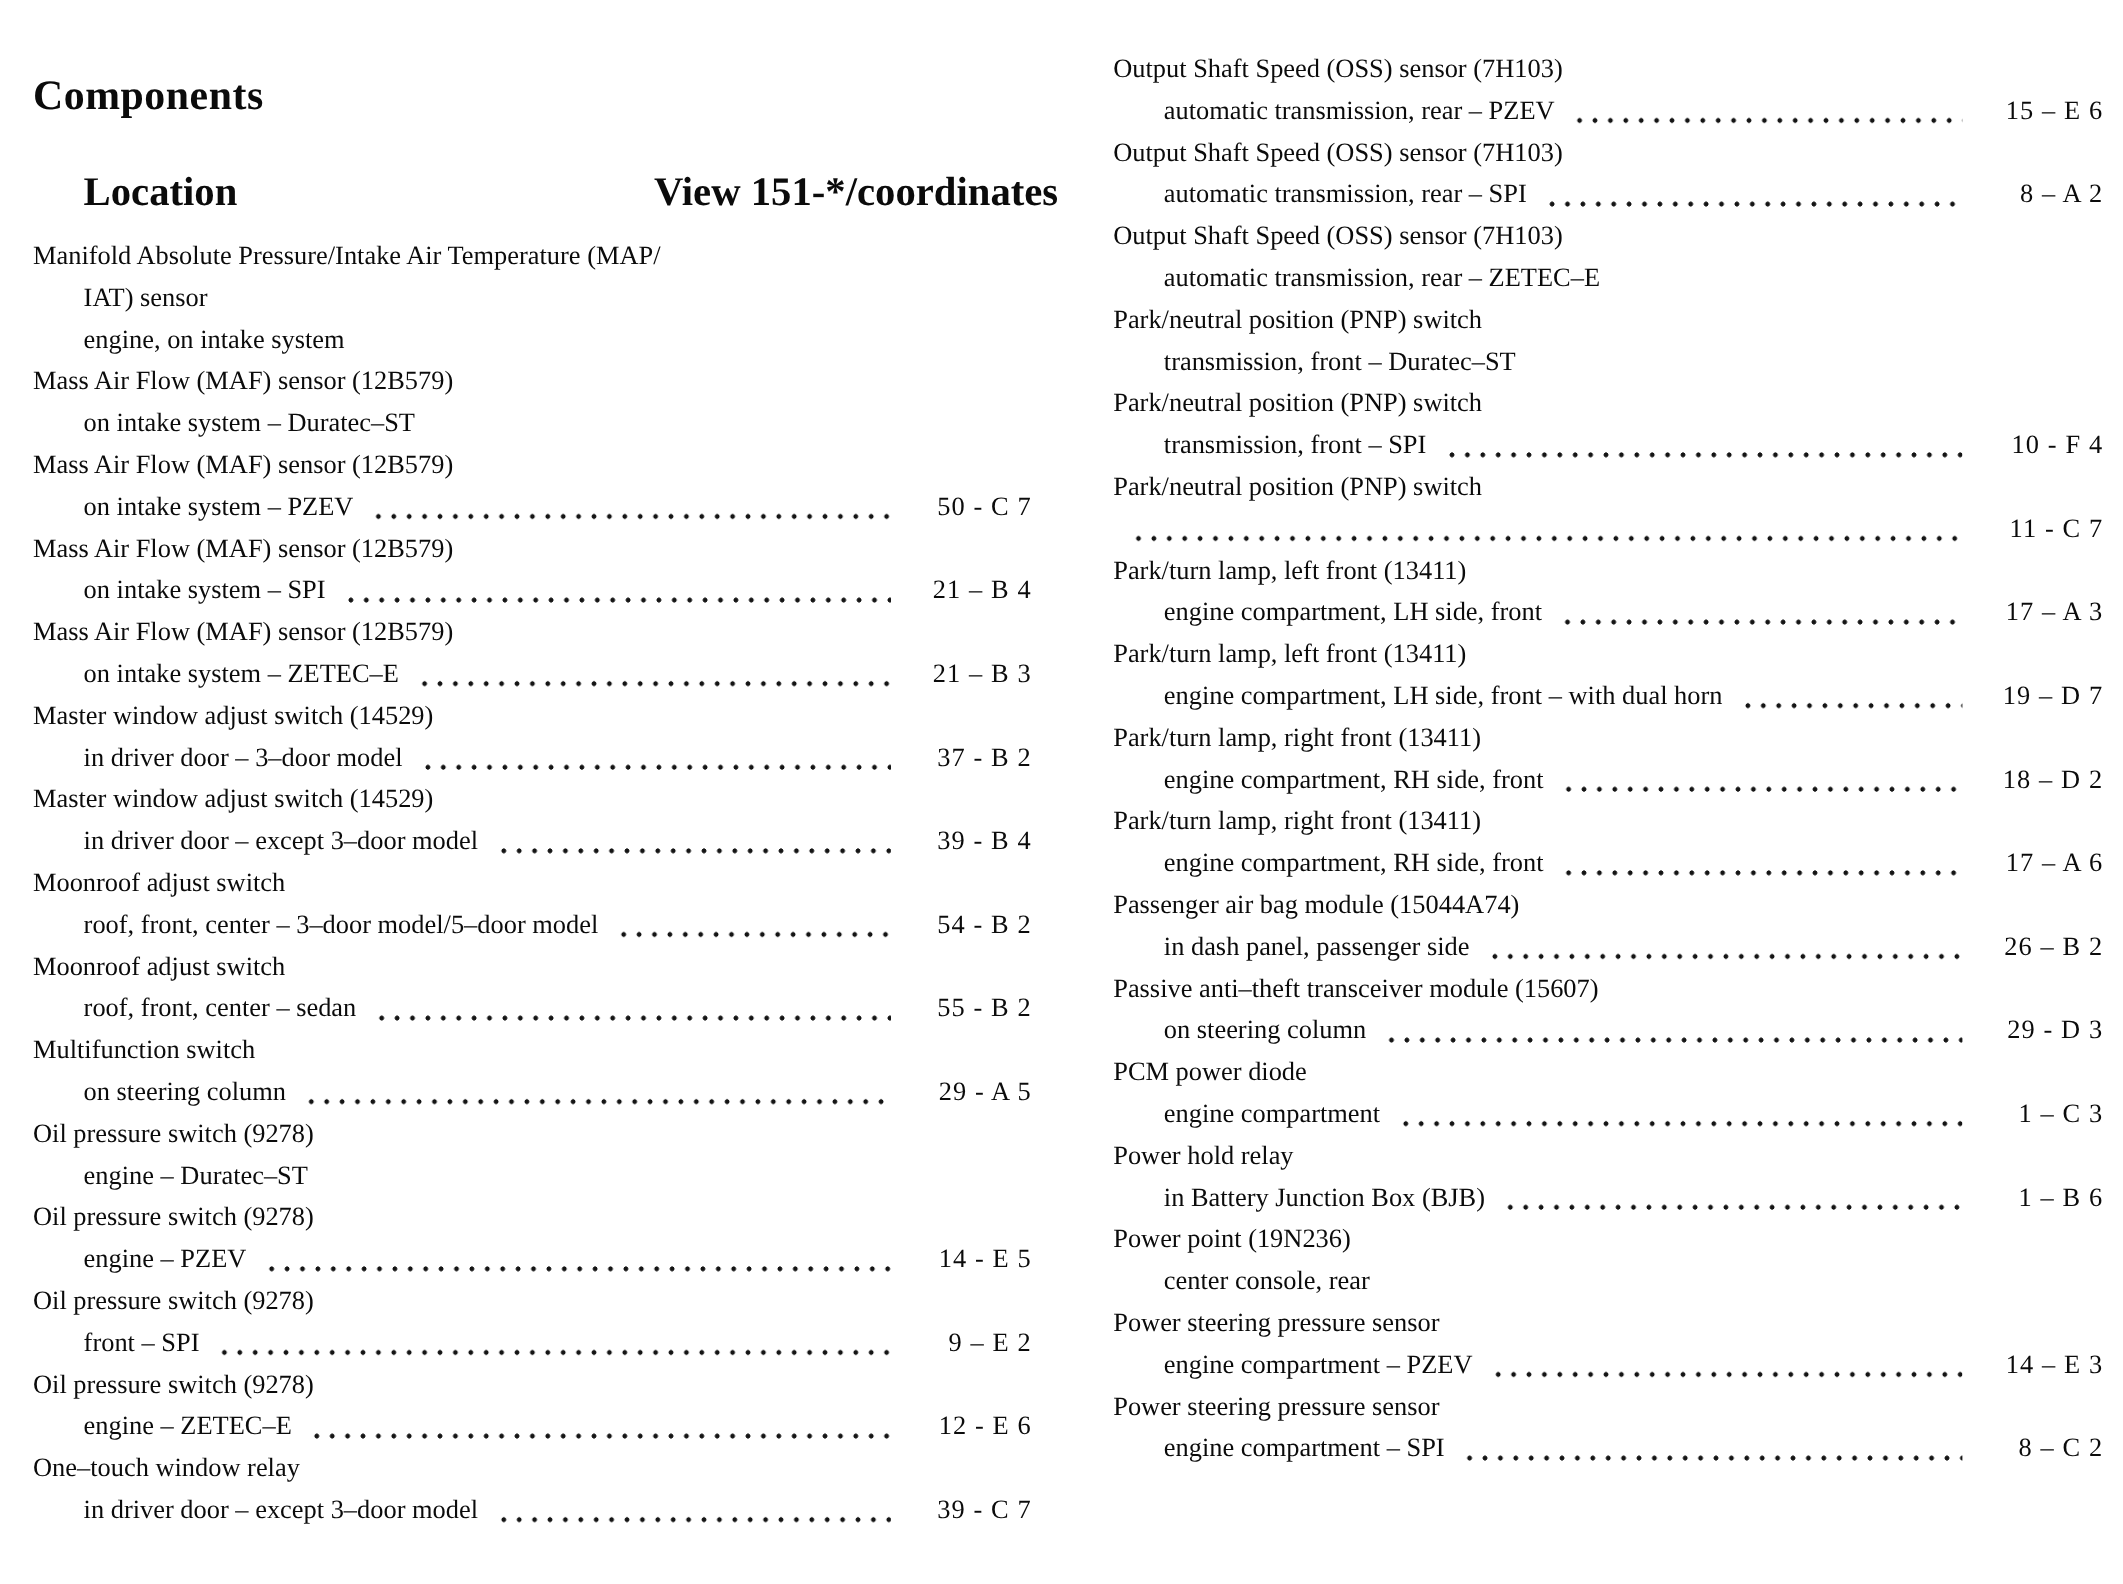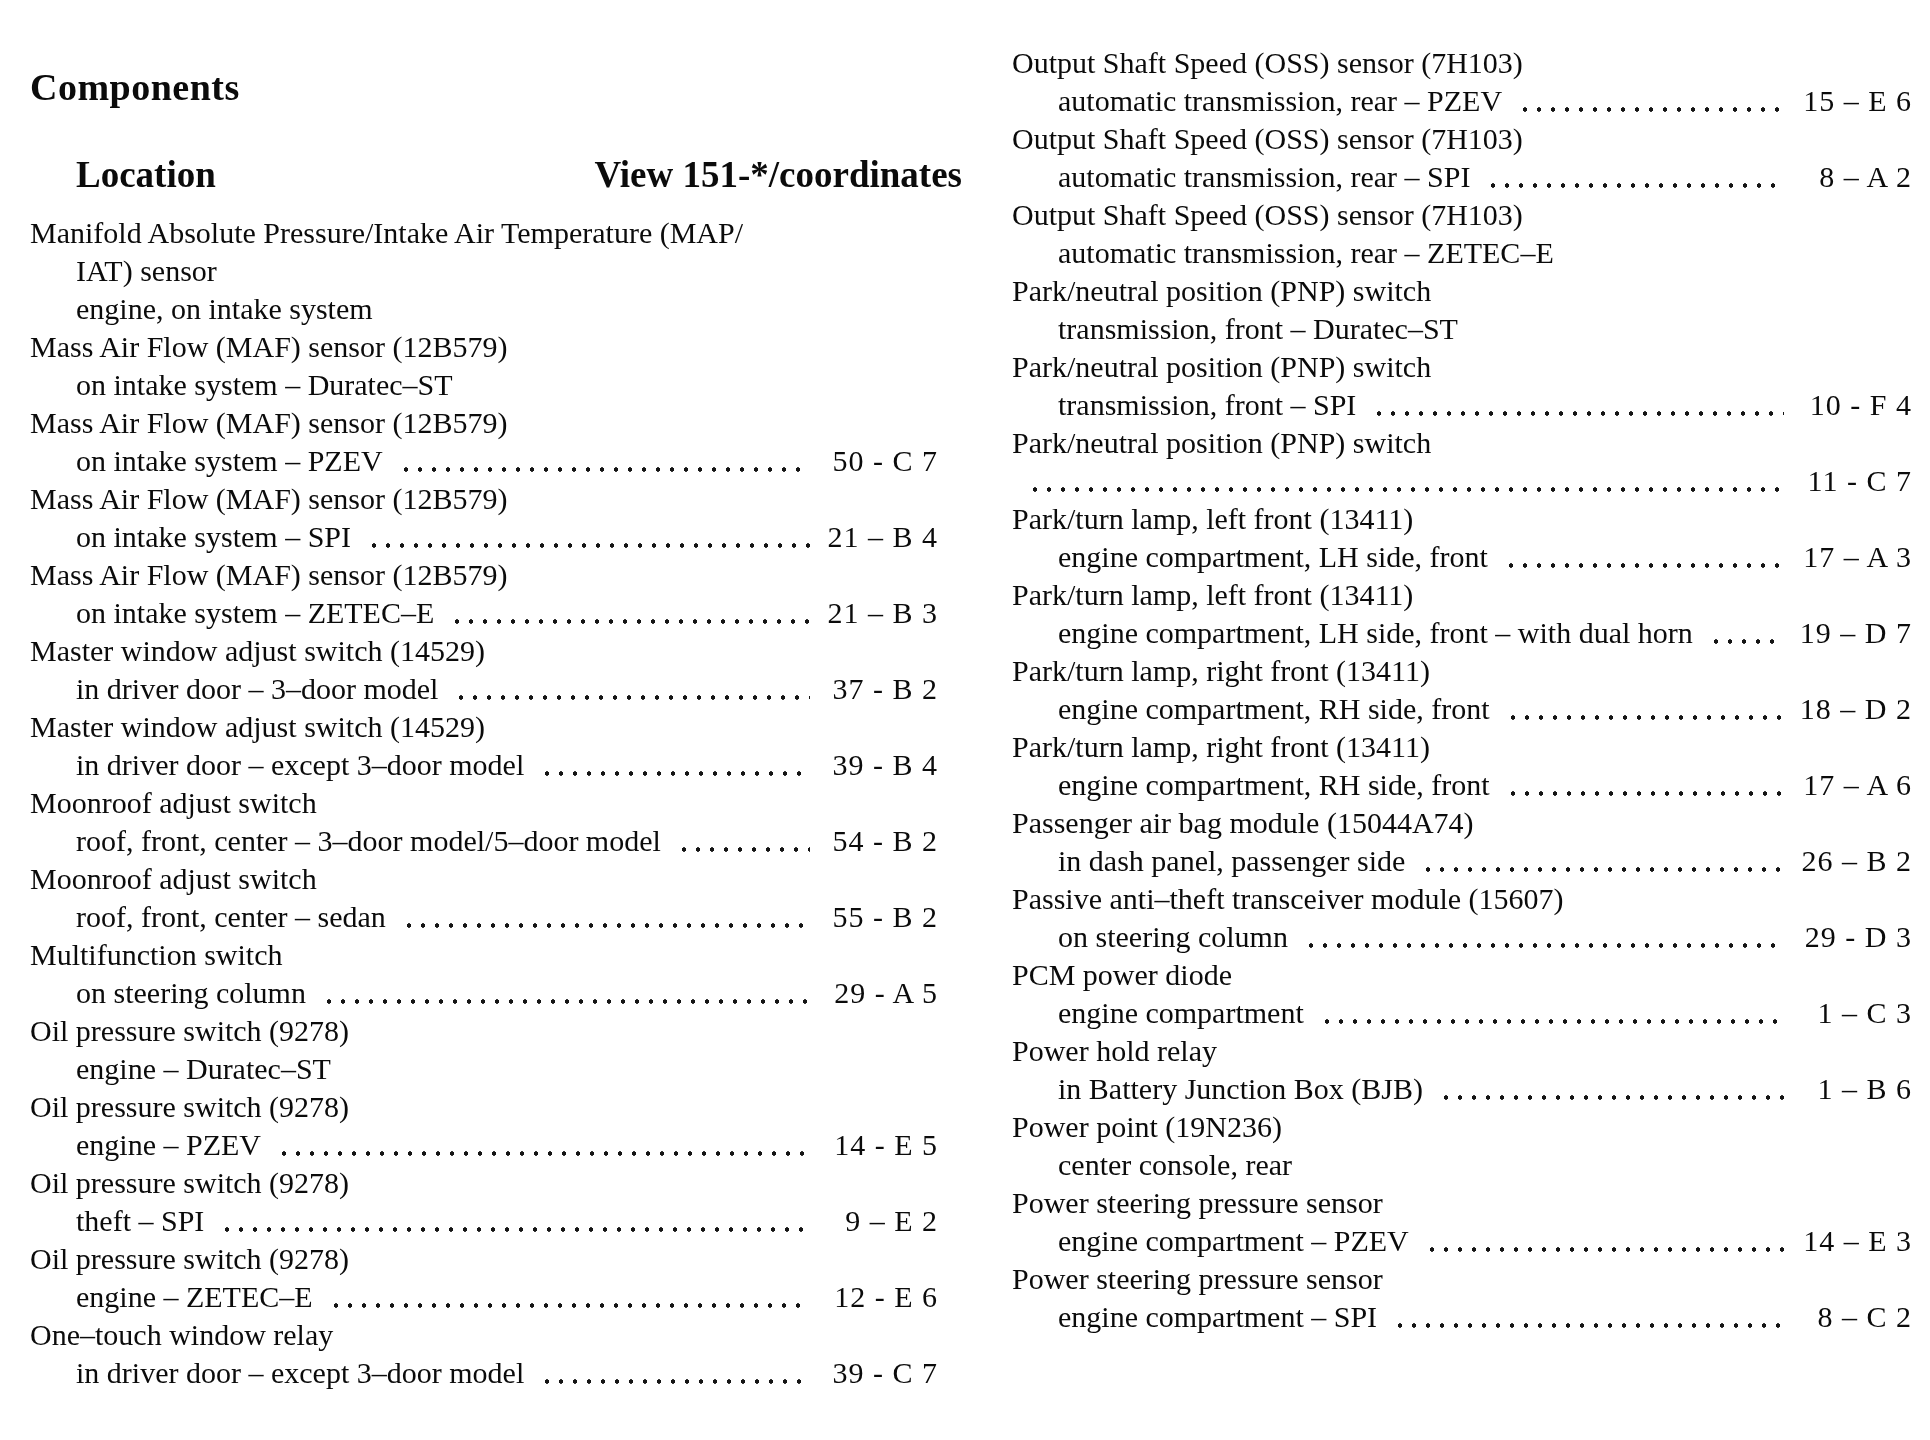--- a/index.html
+++ b/index.html
@@ -19,21 +19,21 @@
   .page-title {
     font-size: 38px; font-weight: bold; line-height: 46px;
     margin-bottom: 12px; letter-spacing: .5px;
   }
   .header-row {
     display: flex; justify-content: space-between; align-items: flex-end;
     font-size: 37px; font-weight: bold; line-height: 42px;
     padding-left: 46px; margin-bottom: 18px; margin-top: 44px;
   }
 
-  .entries { font-size: 30px; line-height: 38px; }
+  .entries { font-size: 24px; line-height: 38px; }
   .entry-name {
     padding-left: 46px; text-indent: -46px;
     white-space: pre-line;
   }
   .entry-loc-row { display: flex; }
   .col-left  .entry-loc-row { padding-right: 24px; }
   .col-right .entry-loc-row { padding-right: 18px; }
   .entry-loc { padding-left: 46px; white-space: nowrap; }
   .leader {
     flex: 1 1 auto;
@@ -150,21 +150,21 @@
     <div class="entry-name">Oil pressure switch (9278)</div>
     <div class="entry-loc-row">
       <span class="entry-loc">engine – PZEV</span>
       <span class="leader"></span>
       <span class="coord">14 - E 5</span>
     </div>
   </div>
         <div class="entry">
     <div class="entry-name">Oil pressure switch (9278)</div>
     <div class="entry-loc-row">
-      <span class="entry-loc">theft – SPI</span>
+      <span class="entry-loc">front – SPI</span>
       <span class="leader"></span>
       <span class="coord">9 – E 2</span>
     </div>
   </div>
         <div class="entry">
     <div class="entry-name">Oil pressure switch (9278)</div>
     <div class="entry-loc-row">
       <span class="entry-loc">engine – ZETEC–E</span>
       <span class="leader"></span>
       <span class="coord">12 - E 6</span>

